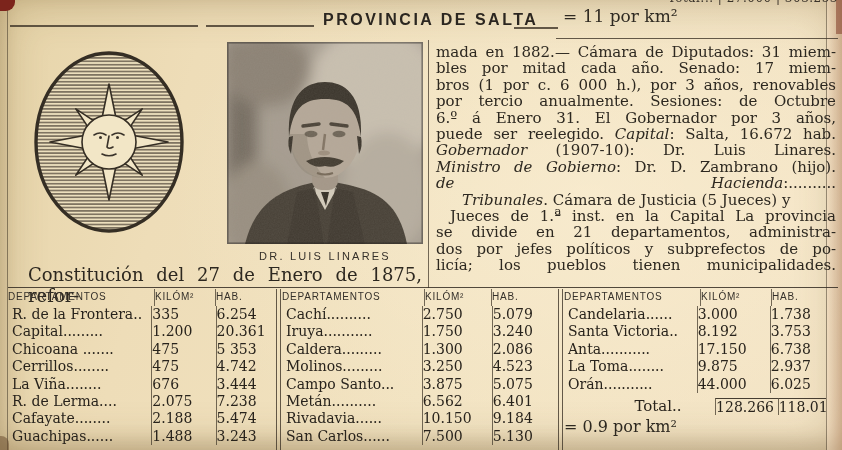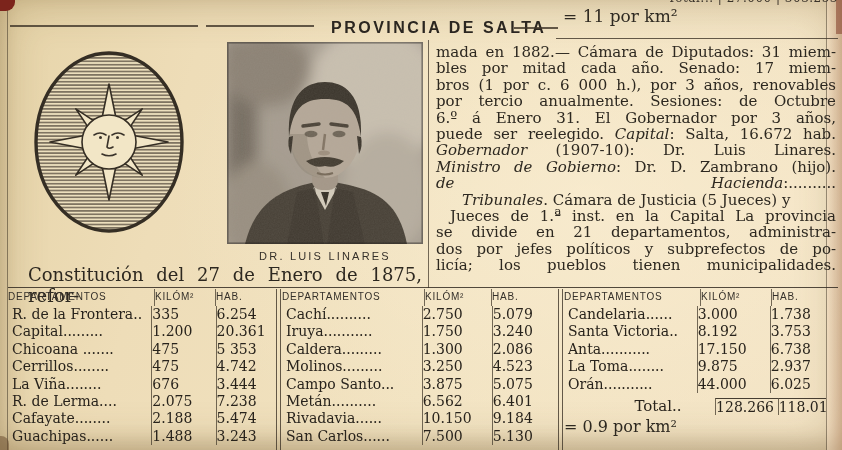--- a/index.html
+++ b/index.html
@@ -17,21 +17,21 @@
   .edge-right-paper{position:absolute;left:827px;top:0;bottom:0;right:0;background:linear-gradient(90deg,rgba(250,226,202,.35),rgba(196,142,110,.35));}
   .corner-red{position:absolute;left:0;top:0;width:15px;height:11px;background:#7c241c;border-bottom-right-radius:9px;}
   .corner-red2{position:absolute;right:0;top:0;width:6px;height:34px;background:rgba(130,60,40,.55);}
   .corner-bl{position:absolute;left:0;bottom:0;width:9px;height:14px;background:rgba(100,70,40,.5);border-top-right-radius:8px;}
 
   
   .clip-top{position:absolute;left:612px;top:0;width:226px;height:11px;overflow:hidden;font-size:12px;color:#3a332a;}
   .clip-top span{position:relative;top:-9px;display:block;text-align:right;letter-spacing:.5px;}
   .top-density{position:absolute;left:563px;top:6px;font-size:17px;color:#2f2a22;}
   .title{
-    position:absolute;left:323px;top:11px;margin:8px;
+    position:absolute;left:323px;top:11px;margin:0;
     font:bold 16px "Liberation Sans", sans-serif;letter-spacing:2.5px;color:#2b2620;white-space:nowrap;
   }
   .rule{position:absolute;height:0;border-top:2px solid rgba(62,52,40,.8);}
   .rule-a{left:10px;top:25px;width:188px;}
   .rule-b{left:206px;top:25px;width:108px;}
   .rule-c{left:514px;top:27px;width:44px;}
   .rule-d{left:556px;top:38px;width:282px;border-top-width:1px;}
 
   
   .emblem{position:absolute;left:28px;top:46px;}

